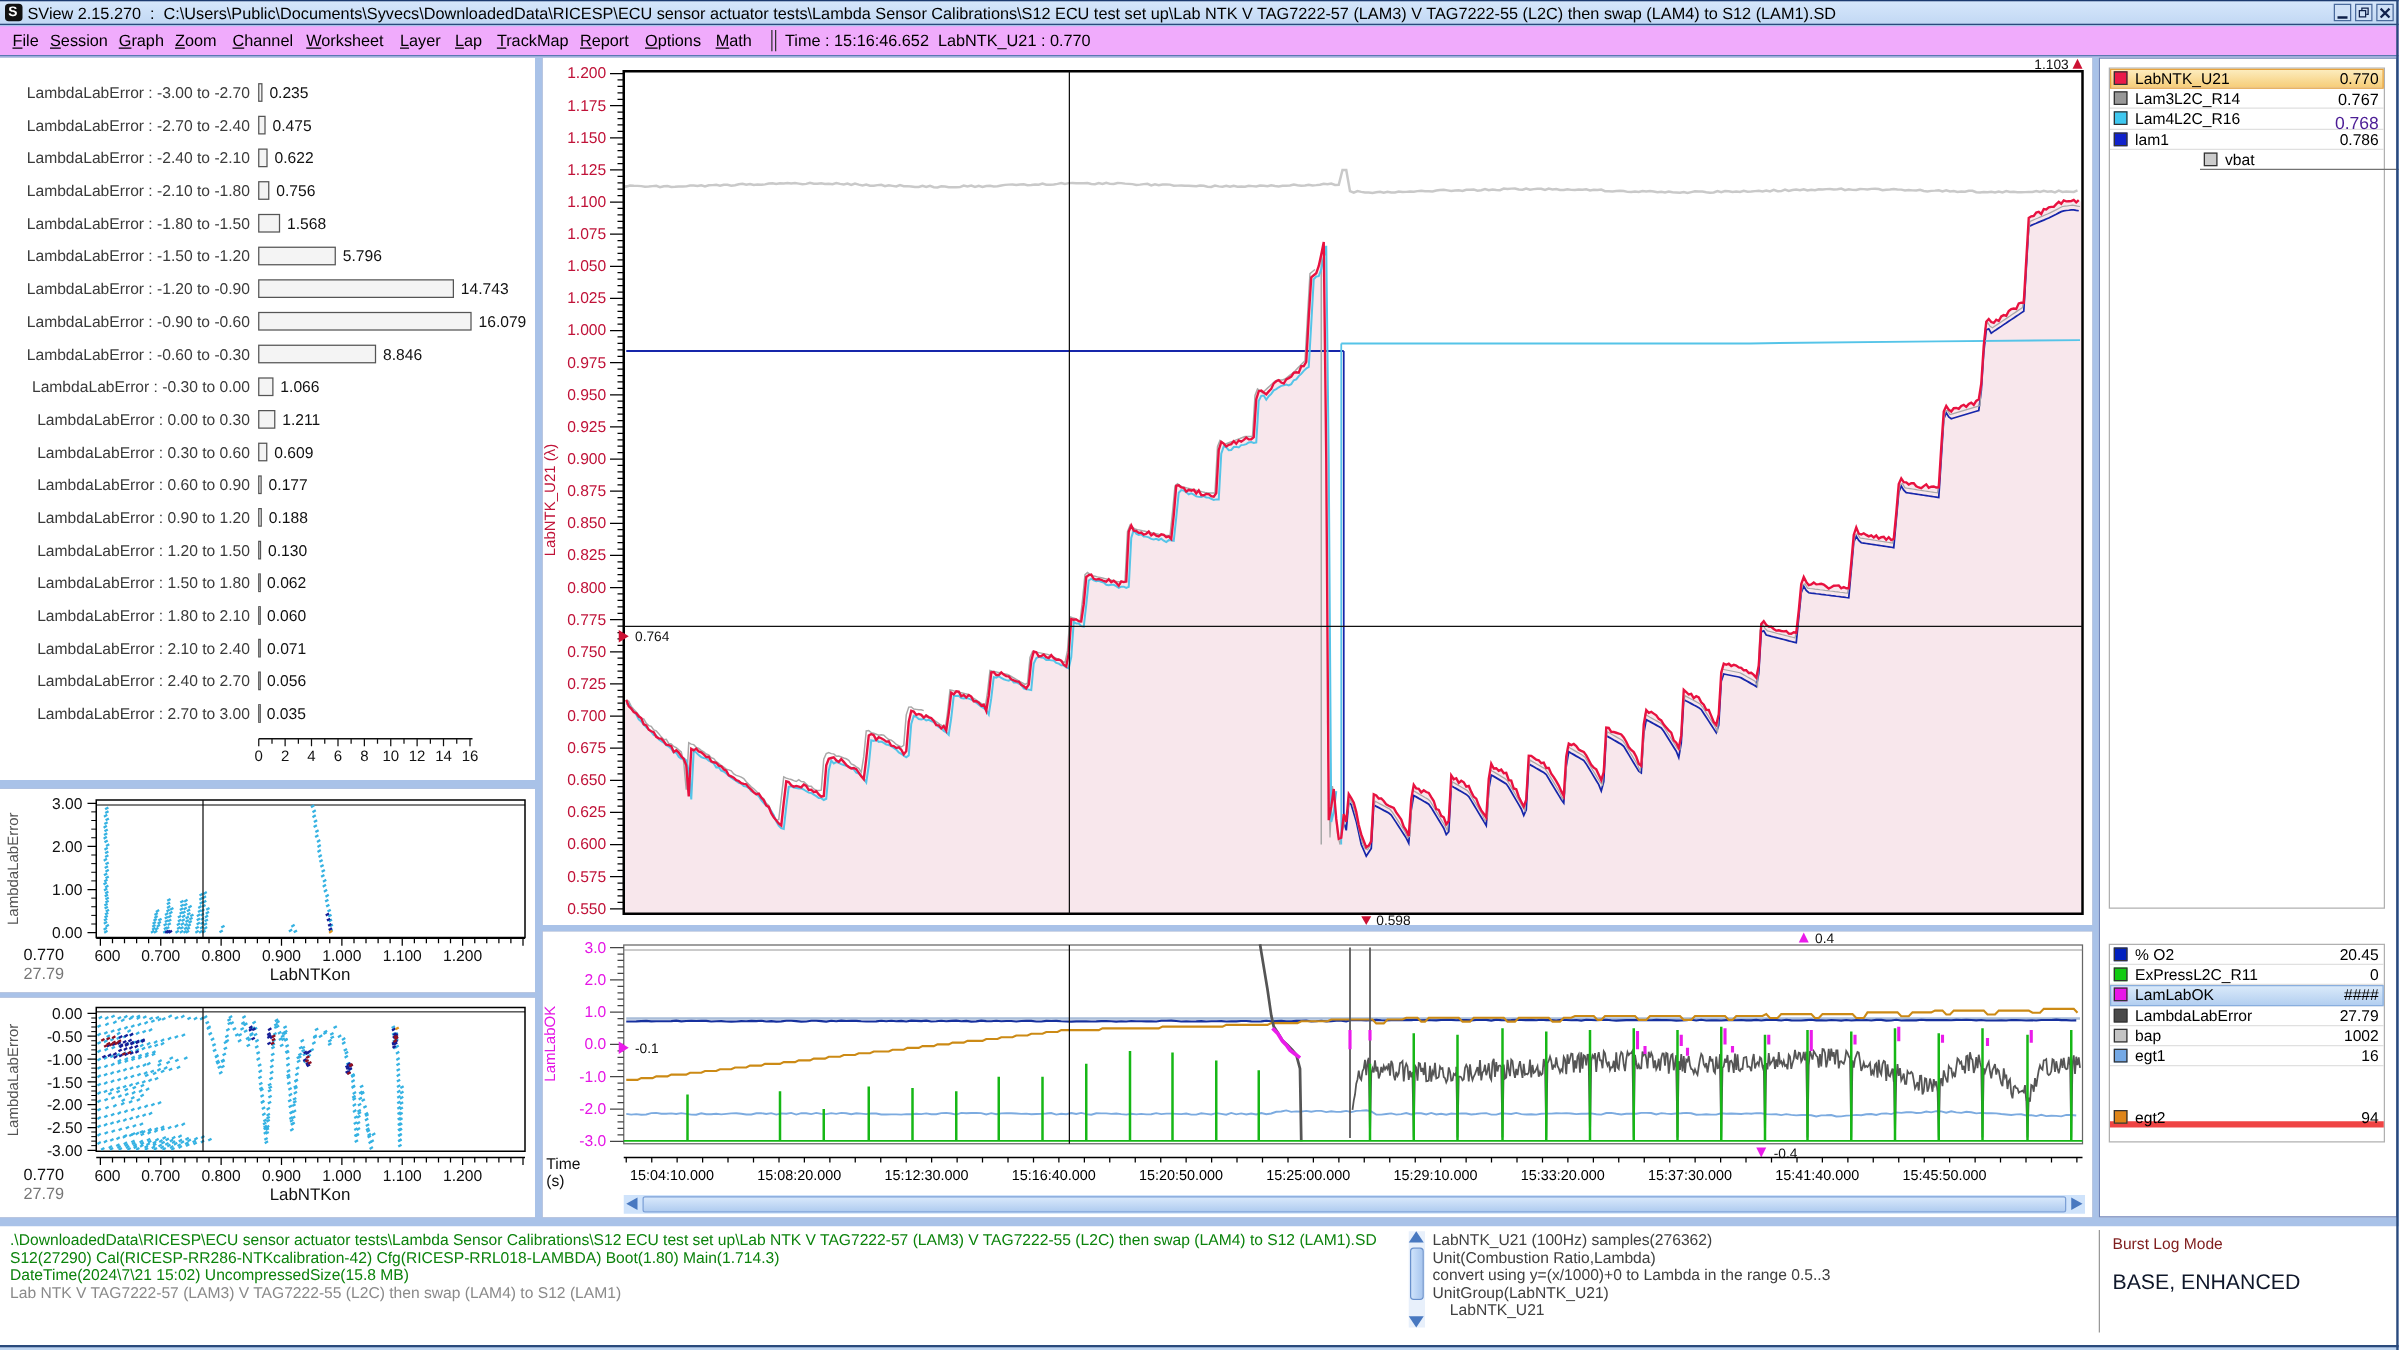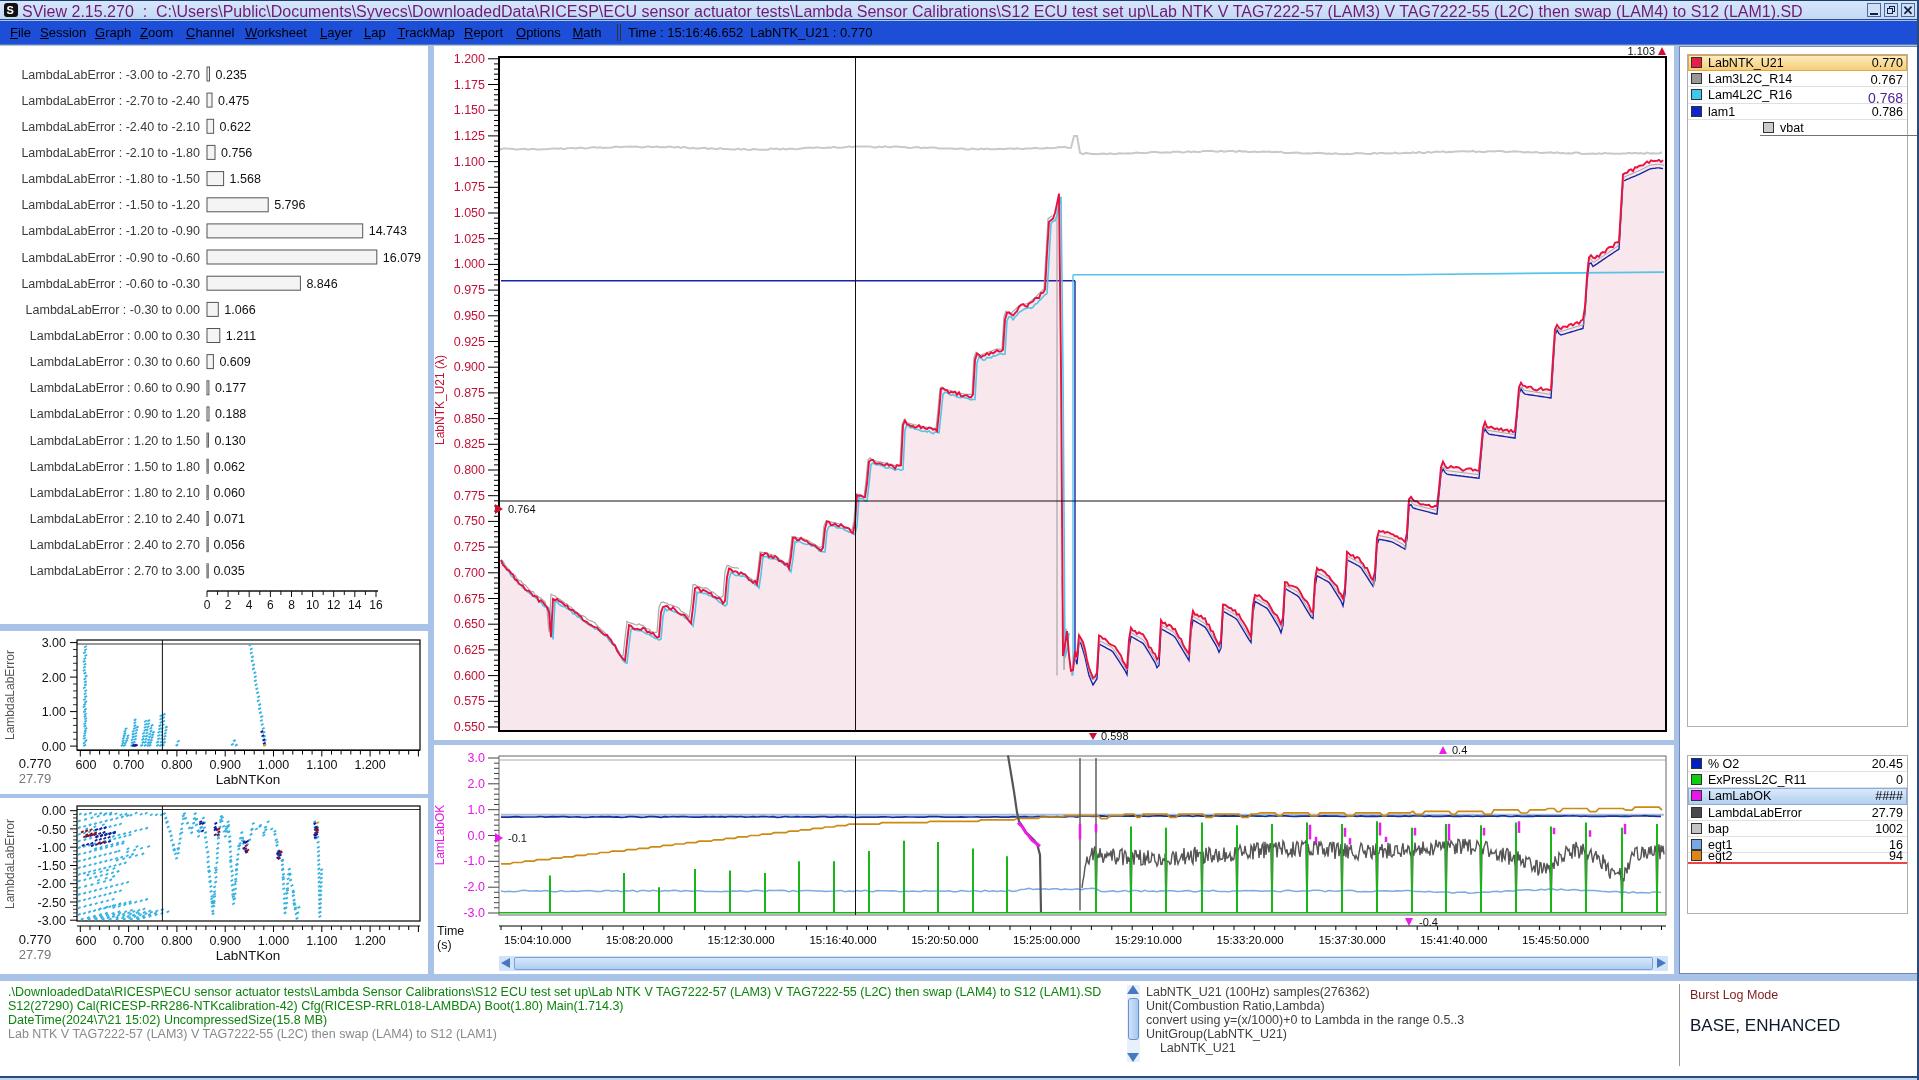--- a/index.html
+++ b/index.html
@@ -2,32 +2,32 @@
 <html><head><meta charset="utf-8"><style>
 * { margin:0; padding:0; box-sizing:border-box; }
 body { width:1919px; height:1080px; font-family:"Liberation Sans", sans-serif; background:#a9c2e8; overflow:hidden; position:relative; }
 .panel { position:absolute; background:#fff; border:1px solid #7085b8; }
 </style></head>
 <body>
 
 <div style="position:absolute;left:0;top:0;width:1919px;height:20px;background:linear-gradient(#d6e7fb,#c2d8f4);border-top:1px solid #1c3a6e;border-bottom:1px solid #2a4a7c"></div>
 <div style="position:absolute;left:4px;top:3px;width:14px;height:14px;background:#111;border-radius:3px"></div>
 <div style="position:absolute;left:6.5px;top:5px;width:9px;height:10px;color:#fff;font-size:11px;font-weight:bold;line-height:10px">S</div>
-<div style="position:absolute;left:22px;top:3px;font-size:16px;color:#701a75;white-space:nowrap">SView 2.15.270&nbsp;&nbsp;:&nbsp;&nbsp;C:\Users\Public\Documents\Syvecs\DownloadedData\RICESP\ECU sensor actuator tests\Lambda Sensor Calibrations\S12 ECU test set up\Lab NTK V TAG7222-57 (LAM3) V TAG7222-55 (L2C) then swap (LAM4) to S12 (LAM1).SD</div>
+<div style="position:absolute;left:22px;top:3px;font-size:13px;color:#000000;white-space:nowrap">SView 2.15.270&nbsp;&nbsp;:&nbsp;&nbsp;C:\Users\Public\Documents\Syvecs\DownloadedData\RICESP\ECU sensor actuator tests\Lambda Sensor Calibrations\S12 ECU test set up\Lab NTK V TAG7222-57 (LAM3) V TAG7222-55 (L2C) then swap (LAM4) to S12 (LAM1).SD</div>
 
 <div style="position:absolute;left:1867px;top:3px;width:14px;height:14px;border:1px solid #4a6a9c;background:#cfe0f6">
     <div style="position:absolute;left:2px;bottom:1px;width:8px;height:2px;background:#10204a"></div>
   </div>
 <div style="position:absolute;left:1884px;top:3px;width:14px;height:14px;border:1px solid #4a6a9c;background:#cfe0f6">
     <div style="position:absolute;left:4px;top:2px;width:6px;height:6px;border:1.5px solid #10204a"></div>
     <div style="position:absolute;left:2px;top:4px;width:6px;height:6px;border:1.5px solid #10204a;background:#cfe0f6"></div>
   </div>
 <div style="position:absolute;left:1901px;top:3px;width:14px;height:14px;border:1px solid #4a6a9c;background:#cfe0f6;color:#10204a;font-size:13px;font-weight:bold;text-align:center;line-height:13px">✕</div>
 
-<div style="position:absolute;left:0;top:21px;width:1919px;height:24px;background:#1d4ed8;border-bottom:1px solid #5a7ab0;font-size:13px;color:#000">
+<div style="position:absolute;left:0;top:21px;width:1919px;height:24px;background:#f0abfc;border-bottom:1px solid #5a7ab0;font-size:13px;color:#000">
 <span style="position:absolute;left:10px;top:4px"><u style="text-decoration:underline">F</u>ile</span>
     <span style="position:absolute;left:40px;top:4px"><u style="text-decoration:underline">S</u>ession</span>
     <span style="position:absolute;left:95px;top:4px"><u style="text-decoration:underline">G</u>raph</span>
     <span style="position:absolute;left:140px;top:4px"><u style="text-decoration:underline">Z</u>oom</span>
     <span style="position:absolute;left:186px;top:4px"><u style="text-decoration:underline">C</u>hannel</span>
     <span style="position:absolute;left:245px;top:4px"><u style="text-decoration:underline">W</u>orksheet</span>
     <span style="position:absolute;left:320px;top:4px"><u style="text-decoration:underline">L</u>ayer</span>
     <span style="position:absolute;left:364px;top:4px"><u style="text-decoration:underline">L</u>ap</span>
     <span style="position:absolute;left:397.5px;top:4px"><u style="text-decoration:underline">T</u>rackMap</span>
     <span style="position:absolute;left:464px;top:4px"><u style="text-decoration:underline">R</u>eport</span>
@@ -1493,18 +1493,18 @@
 <div style="position:absolute;left:1688px;top:820.8px;width:219px;height:16.2px;border-bottom:1px solid #e0e0e0;box-sizing:border-box">
     <div style="position:absolute;left:3px;top:2px;width:11px;height:11px;background:#c4c4c4;border:1px solid #333"></div>
     <div style="position:absolute;left:20px;top:1px;font-size:12.5px;color:#000">bap</div>
     <div style="position:absolute;right:4px;top:1px;font-size:12.5px;color:#000">1002</div>
   </div>
 <div style="position:absolute;left:1688px;top:837.0px;width:219px;height:16.2px;border-bottom:1px solid #e0e0e0;box-sizing:border-box">
     <div style="position:absolute;left:3px;top:2px;width:11px;height:11px;background:#74a9e6;border:1px solid #333"></div>
     <div style="position:absolute;left:20px;top:1px;font-size:12.5px;color:#000">egt1</div>
     <div style="position:absolute;right:4px;top:1px;font-size:12.5px;color:#000">16</div>
   </div>
-<div style="position:absolute;left:1688px;top:848px;width:219px;height:16.2px;border-bottom:2px solid #ef4444;box-sizing:border-box">
+<div style="position:absolute;left:1688px;top:886px;width:219px;height:16.2px;border-bottom:5px solid #ef4444;box-sizing:border-box">
     <div style="position:absolute;left:3px;top:2px;width:11px;height:11px;background:#df8518;border:1px solid #333"></div>
     <div style="position:absolute;left:20px;top:1px;font-size:12.5px;color:#000">egt2</div>
     <div style="position:absolute;right:4px;top:1px;font-size:12.5px;color:#000">94</div>
   </div>
 
 <div style="position:absolute;left:1917px;top:0;width:2px;height:1080px;background:#2a4a7c"></div>
 </body></html>

